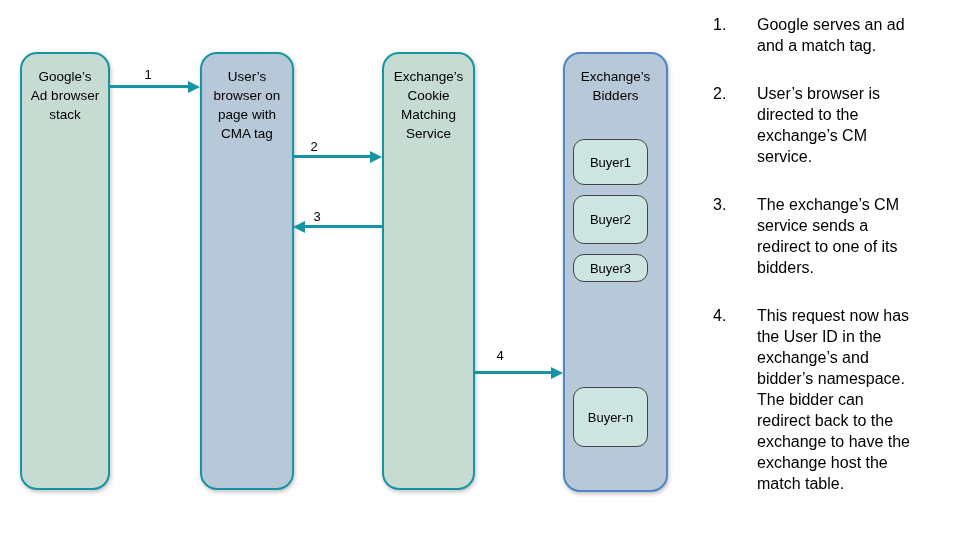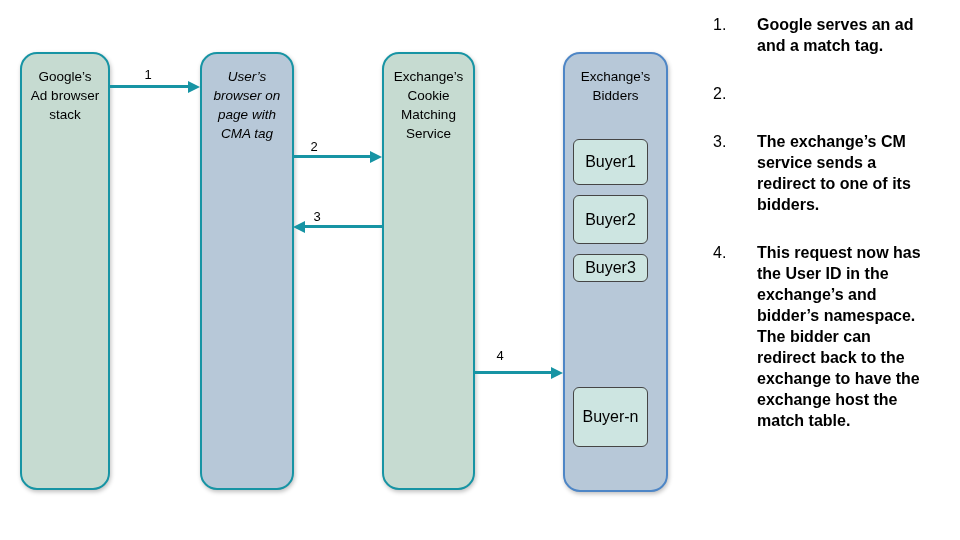--- a/index.html
+++ b/index.html
@@ -26,37 +26,37 @@
   .lane.green { background: var(--green-fill); }
   .lane.blue  { background: var(--blue-fill); }
   .lane-label {
     padding-top: 13px;
     text-align: center;
     font-size: 13.5px;
     line-height: 19px;
     white-space: pre-line;
   }
   #lane-google   { left: 20px;  width: 90px;  }
-  #lane-browser  { left: 200px; width: 94px; font-style: italic;  }
+  #lane-browser  { left: 200px; width: 94px;  }
   #lane-cm       { left: 382px; width: 93px;  }
   #lane-bidders  { left: 563px; width: 105px; height: 440px; border-color: var(--blue-border); }
 
   
   .buyer {
     position: absolute;
     left: 8px;
     width: 75px;
     background: var(--buyer-fill);
     border: 1.5px solid var(--buyer-border);
-    border-radius: 6px;
+    border-radius: 11px;
     box-sizing: border-box;
     display: flex;
     align-items: center;
     justify-content: center;
-    font-size: 16px;
+    font-size: 13px;
   }
   #buyer-1 { top: 85px;  height: 46px; }
   #buyer-2 { top: 141px; height: 49px; }
   #buyer-3 { top: 200px; height: 28px; }
   #buyer-n { top: 333px; height: 60px; }
 
   
   .arrow { position: absolute; height: 3px; background: var(--teal); }
   .arrow::after {
     content: "";
@@ -92,21 +92,21 @@
     top: 14px;
     width: 234px;
   }
   .step {
     display: flex;
     margin-bottom: 27px;
     font-size: 16px;
     line-height: 21px;
   }
   .step-num { width: 44px; flex: 0 0 44px; }
-  .step-text { white-space: pre-line; width: 190px; font-weight: bold; }
+  .step-text { white-space: pre-line; width: 190px; }
 </style>
 </head>
 <body>
 
 <div class="canvas">
 
   <div class="lane green" id="lane-google">
     <div class="lane-label">Google’s
 Ad browser
 stack</div>
@@ -156,20 +156,24 @@
   <span class="arrow-num" id="arrow-num-4">4</span>
 
   <div class="steps">
     <div class="step">
       <span class="step-num">1.</span>
       <div class="step-text">Google serves an ad
 and a match tag.</div>
     </div>
     <div class="step">
       <span class="step-num">2.</span>
+      <div class="step-text">User’s browser is
+directed to the
+exchange’s CM
+service.</div>
     </div>
     <div class="step">
       <span class="step-num">3.</span>
       <div class="step-text">The exchange’s CM
 service sends a
 redirect to one of its
 bidders.</div>
     </div>
     <div class="step">
       <span class="step-num">4.</span>

